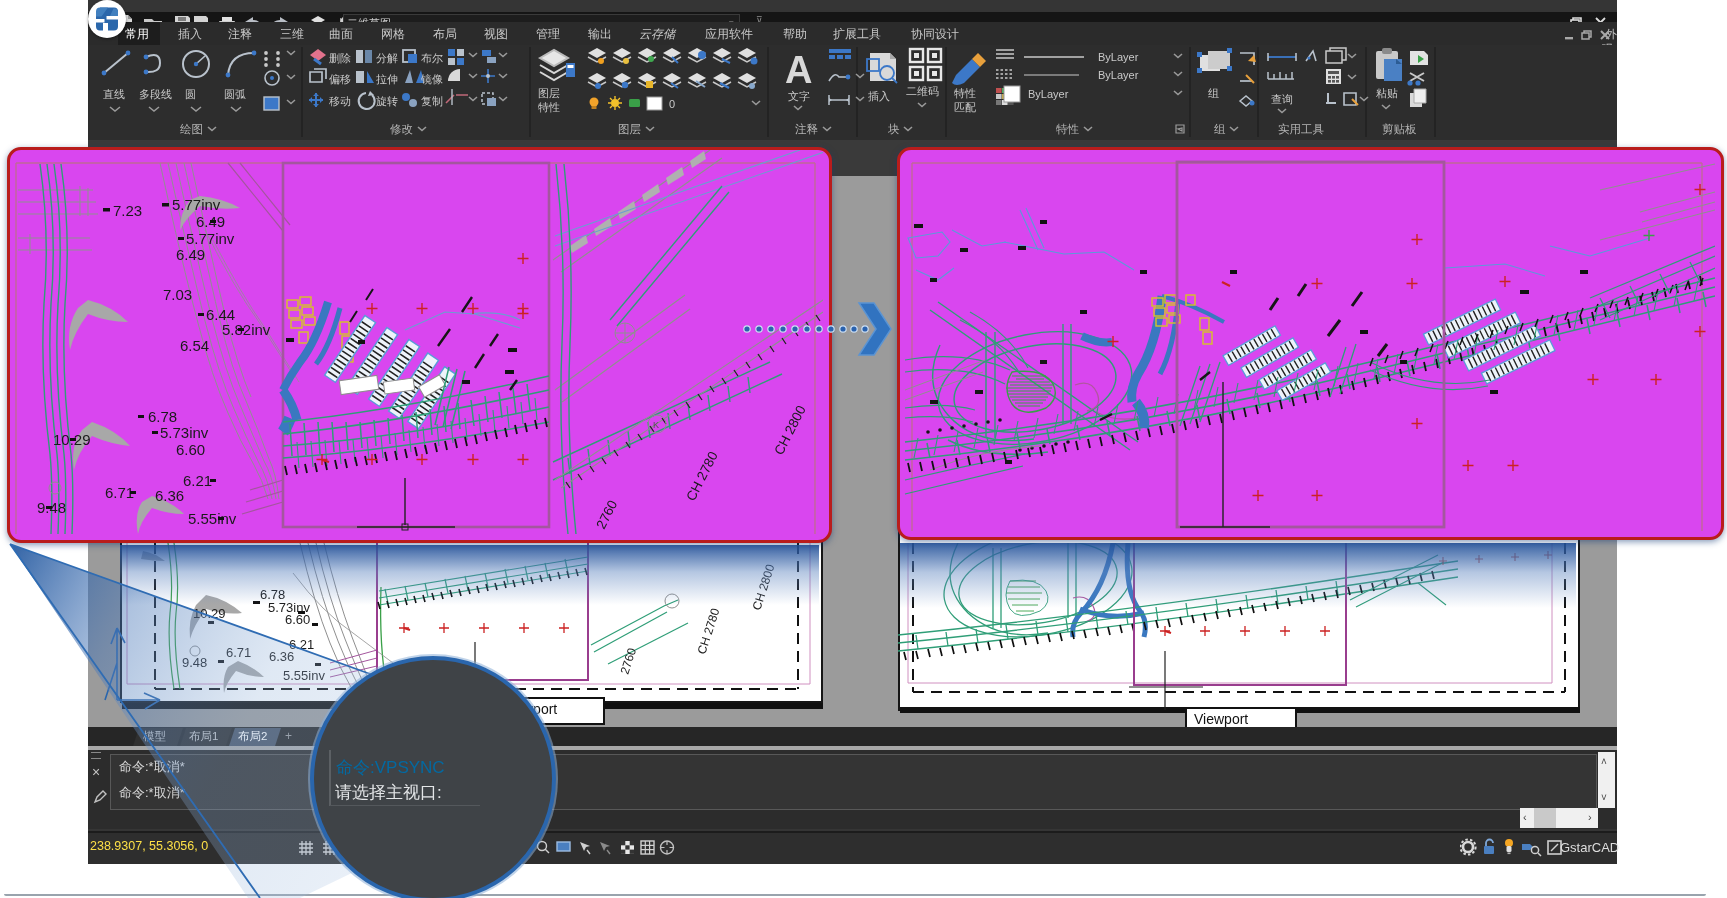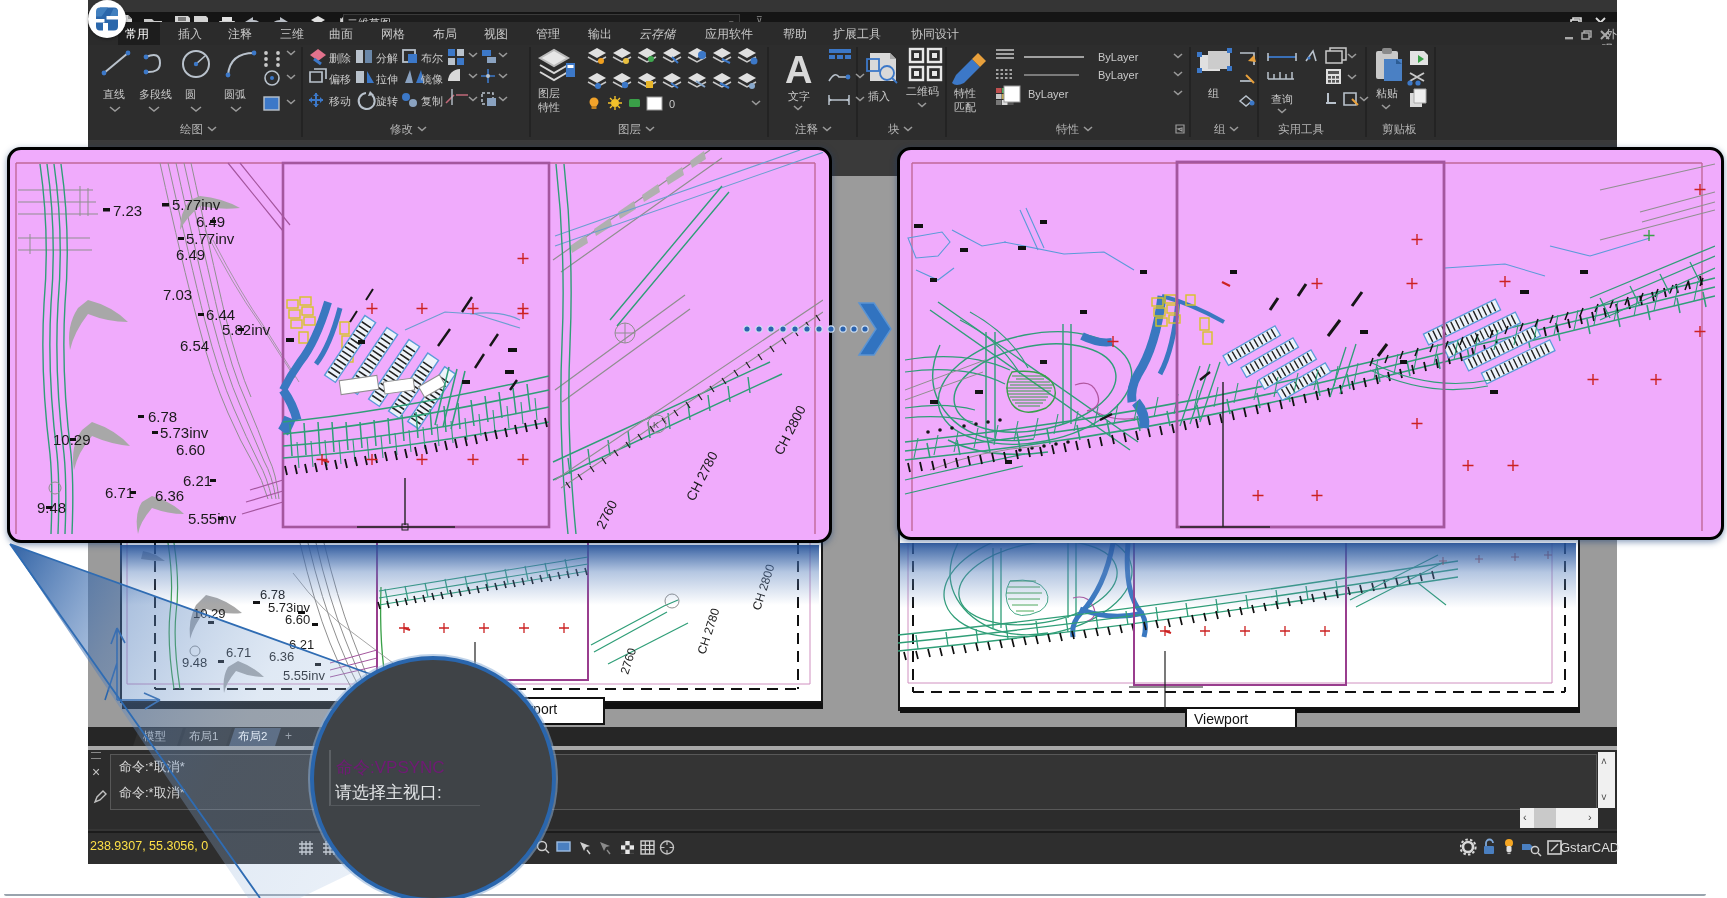--- a/index.html
+++ b/index.html
@@ -10,21 +10,21 @@
 #titlebar{position:absolute;left:0;top:12px;width:100%;height:40px;background:#151515;}
 #menurow{position:absolute;left:0;top:22px;width:100%;height:23px;background:#2b2b2b;text-align:right;}
 #ribbon{position:absolute;left:0;top:45px;width:100%;height:95px;background:#2d2d2d;}
 #drawarea{position:absolute;left:0;top:140px;width:100%;height:606px;background:#3a3a3a;overflow:hidden;}
 #paper{position:absolute;left:0;top:36px;width:100%;height:570px;background:#9b9b9b;}
 .sheet{position:absolute;background:#fff;border:2px solid #161616;box-sizing:border-box;}
 #cmdsep{position:absolute;left:0;top:746px;width:100%;height:4px;background:#a8a8a8;}
 #cmdarea{position:absolute;left:0;top:750px;width:100%;height:79px;background:#2c2c2c;}
 #statusbar{position:absolute;left:0;top:831px;width:100%;height:31px;background:#2e2e2e;border-top:2px solid #1c1c1c;}
 .tab{color:#c8c8c8;font-size:12px;}
-.callout{position:absolute;background:#f0abfc;border:3px solid #000000;border-radius:14px;box-shadow:0 2px 6px rgba(20,60,120,.5);}
+.callout{position:absolute;background:#d946ef;border:3px solid #b91c1c;border-radius:14px;box-shadow:0 2px 6px rgba(20,60,120,.5);}
 .vplabel{position:absolute;background:#fff;border:2px solid #111;color:#111;font-size:14px;}
 #bottomline{position:absolute;left:4px;top:894px;width:1702px;height:2px;background:#99a3ad;border-radius:0 0 8px 8px;}
 </style>
 </head>
 <body>
 <div id="app">
   <div id="titlebar">
 
     <svg class="abs" style="left:28px;top:2px" width="330" height="18" viewBox="0 0 330 18">
 
@@ -1097,14 +1097,14 @@
       <stop offset="1" stop-color="#a8c2e2" stop-opacity="0.24"></stop>
     </linearGradient>
   </defs>
   <path d="M10 4 L373 135 A124 124 0 0 0 356 331 L300 358 L248 358 Z" fill="url(#beamg)"></path>
   <path d="M10 4 L373 135 M10 4 L260 358" stroke="#2f6cb3" stroke-width="1.8" fill="none"></path>
 </svg>
 
 <div class="abs" style="left:310px;top:656px;width:246px;height:246px;border-radius:50%;background:#3f4347;border:4px solid #2a66ad;box-sizing:border-box;box-shadow:0 0 0 2px rgba(140,175,215,.55);"></div>
 <div class="abs" style="left:329px;top:750px;width:2px;height:56px;background:#5c6064;"></div>
 <div class="abs" style="left:330px;top:805px;width:150px;height:1px;background:#54585c;"></div>
-<div class="abs" style="left:336px;top:756px;color:#701a75;font-size:17px;">命令:VPSYNC</div>
+<div class="abs" style="left:336px;top:756px;color:#0369a1;font-size:17px;">命令:VPSYNC</div>
 <div class="abs" style="left:335px;top:781px;color:#e4e6e8;font-size:17px;">请选择主视口:</div>
 
 </body></html>

